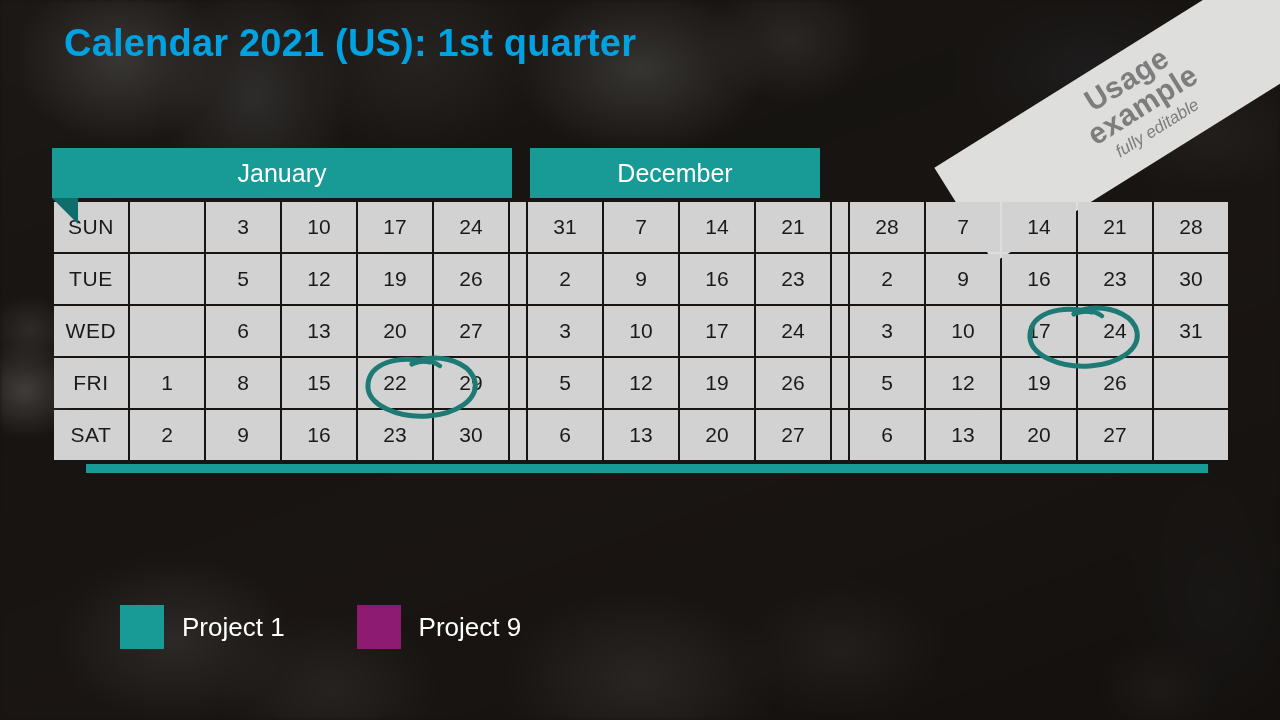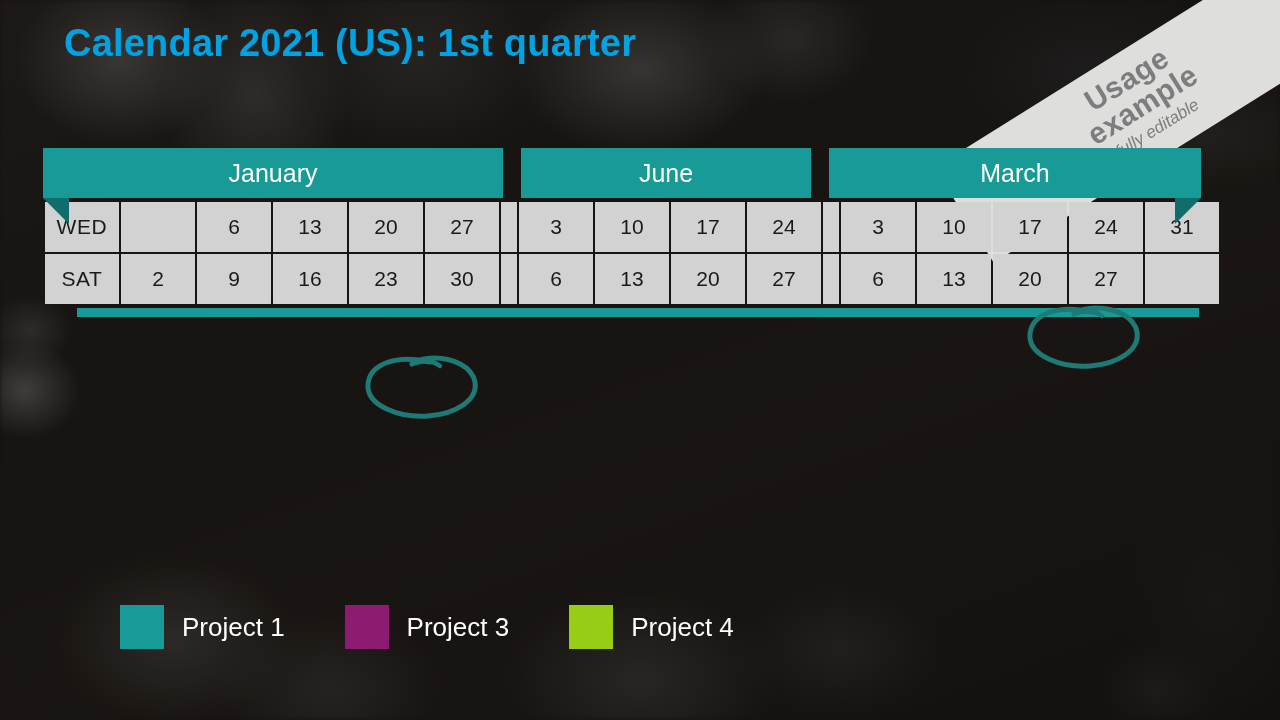--- a/index.html
+++ b/index.html
@@ -82,21 +82,21 @@
     text-align: center;
     color: #7d7d7d;
   }
   #ribbon .r1 { font-size: 30px; font-weight: bold; line-height: 1.0; letter-spacing: .5px;}
   #ribbon .r2 { font-size: 30px; font-weight: bold; line-height: 1.0; letter-spacing: .5px;}
   #ribbon .r3 { font-size: 17px; font-style: italic; line-height: 1.5; }
 
   
   #cal {
     position: absolute;
-    left: 43px;
+    left: 52px;
     top: 148px;
     width: 1158px;
   }
 
   
   .months {
     display: flex;
     height: 50px;
     position: relative;
   }
@@ -183,21 +183,21 @@
     pointer-events: none;
   }
 
   
   #legend {
     position: absolute;
     left: 120px;
     top: 605px;
     display: flex;
     align-items: flex-end;
-    gap: 0;
+    gap: 12px;
   }
   .leg-item {
     display: flex;
     align-items: center;
   }
   .leg-sw {
     width: 44px;
     height: 44px;
   }
   .leg-lb {
@@ -226,27 +226,23 @@
 
   <div id="cal">
 
     <div class="months">
       <div class="month-head m-jan">
         <span>January</span>
         <span class="fold-l"></span>
       </div>
       <div class="m-gap"></div>
       <div class="month-head m-feb">
-        <span>June</span>
+        <span>December</span>
       </div>
       <div class="m-gap"></div>
-      <div class="month-head m-mar">
-        <span>March</span>
-        <span class="fold-r"></span>
-      </div>
     </div>
 
     <table class="grid" id="grid">
       <colgroup>
         <col style="width:74px">
         <col style="width:74px">
           <col style="width:74px">
           <col style="width:74px">
           <col style="width:74px">
           <col style="width:74px">
@@ -256,38 +252,95 @@
           <col style="width:74px">
           <col style="width:74px">
         <col style="width:16px">
         <col style="width:74px">
           <col style="width:74px">
           <col style="width:74px">
           <col style="width:74px">
           <col style="width:74px">
       </colgroup>
       <tbody>
+          <tr>
+            <th class="dow">SUN</th>
+            <td class="empty"></td>
+            <td class="we">3</td>
+            <td class="we">10</td>
+            <td class="we">17</td>
+            <td class="we">24</td>
+            <td class="gapcol"></td>
+            <td class="we spill">31</td>
+            <td class="we">7</td>
+            <td class="we">14</td>
+            <td class="we">21</td>
+            <td class="gapcol"></td>
+            <td class="we spill">28</td>
+            <td class="we">7</td>
+            <td class="we">14</td>
+            <td class="we">21</td>
+            <td class="we">28</td>
+          </tr>
+          <tr>
+            <th class="dow">TUE</th>
+            <td class="empty"></td>
+            <td class="p1">5</td>
+            <td class="">12</td>
+            <td class="">19</td>
+            <td class="">26</td>
+            <td class="gapcol"></td>
+            <td class="">2</td>
+            <td class="">9</td>
+            <td class="p3">16</td>
+            <td class="p3">23</td>
+            <td class="gapcol"></td>
+            <td class="">2</td>
+            <td class="p4">9</td>
+            <td class="">16</td>
+            <td class="">23</td>
+            <td class="">30</td>
+          </tr>
           <tr>
             <th class="dow">WED</th>
             <td class="empty"></td>
             <td class="p1">6</td>
             <td class="">13</td>
             <td class="p2">20</td>
             <td class="">27</td>
             <td class="gapcol"></td>
             <td class="">3</td>
             <td class="">10</td>
             <td class="p3">17</td>
             <td class="">24</td>
             <td class="gapcol"></td>
             <td class="">3</td>
             <td class="p4">10</td>
             <td class="">17</td>
             <td class="">24</td>
             <td class="">31</td>
+          </tr>
+          <tr>
+            <th class="dow">FRI</th>
+            <td class="">1</td>
+            <td class="p1">8</td>
+            <td class="">15</td>
+            <td class="p2">22</td>
+            <td class="">29</td>
+            <td class="gapcol"></td>
+            <td class="">5</td>
+            <td class="">12</td>
+            <td class="p3">19</td>
+            <td class="">26</td>
+            <td class="gapcol"></td>
+            <td class="">5</td>
+            <td class="p4">12</td>
+            <td class="">19</td>
+            <td class="">26</td>
+            <td class="empty"></td>
           </tr>
           <tr>
             <th class="dow">SAT</th>
             <td class="we">2</td>
             <td class="we">9</td>
             <td class="we">16</td>
             <td class="we">23</td>
             <td class="we">30</td>
             <td class="gapcol"></td>
             <td class="we">6</td>
@@ -317,21 +370,17 @@
     <path d="M52,16 C62,12 72,12 80,18" fill="none" stroke="#1d7a74" stroke-width="4.5" stroke-linecap="round"></path>
   </svg>
 
   <div id="legend">
       <div class="leg-item">
         <span class="leg-sw" style="background: rgb(24, 154, 151);"></span>
         <span class="leg-lb">Project 1</span>
       </div>
       <div class="leg-item">
         <span class="leg-sw" style="background: rgb(142, 27, 114);"></span>
-        <span class="leg-lb">Project 3</span>
-      </div>
-      <div class="leg-item">
-        <span class="leg-sw" style="background: rgb(151, 205, 20);"></span>
-        <span class="leg-lb">Project 4</span>
+        <span class="leg-lb">Project 9</span>
       </div>
     </div>
 
 </div>
 
 </body></html>

